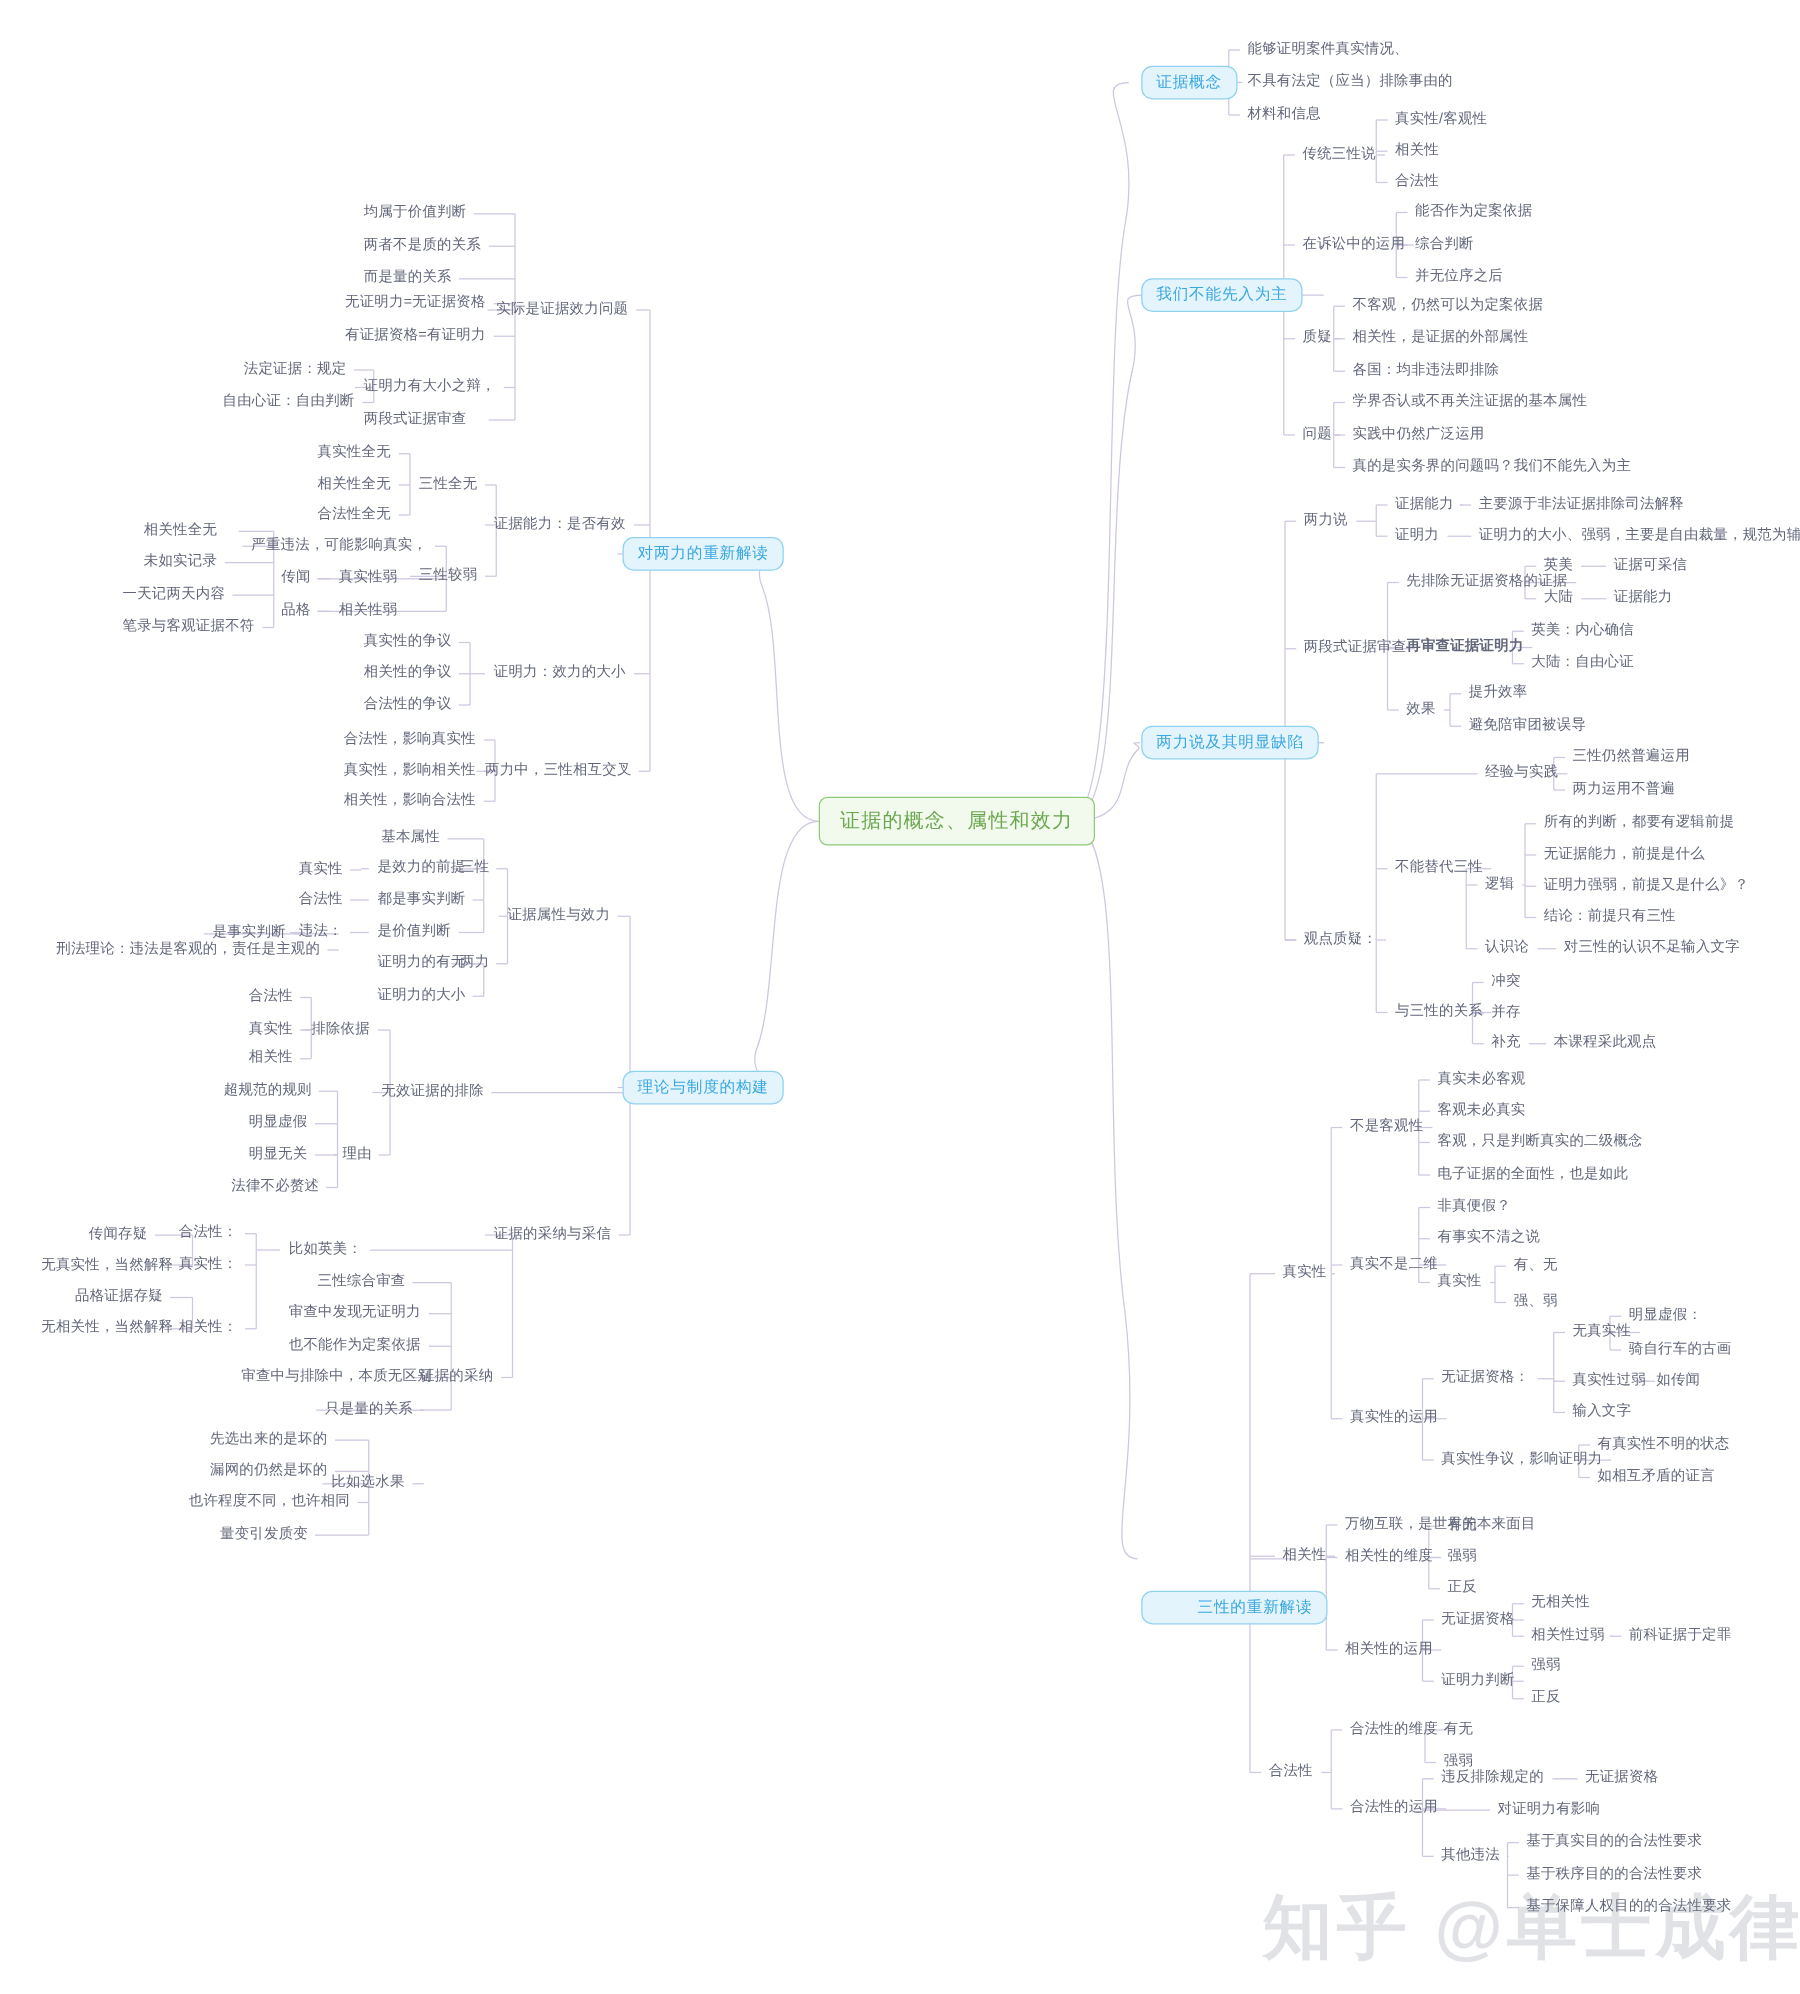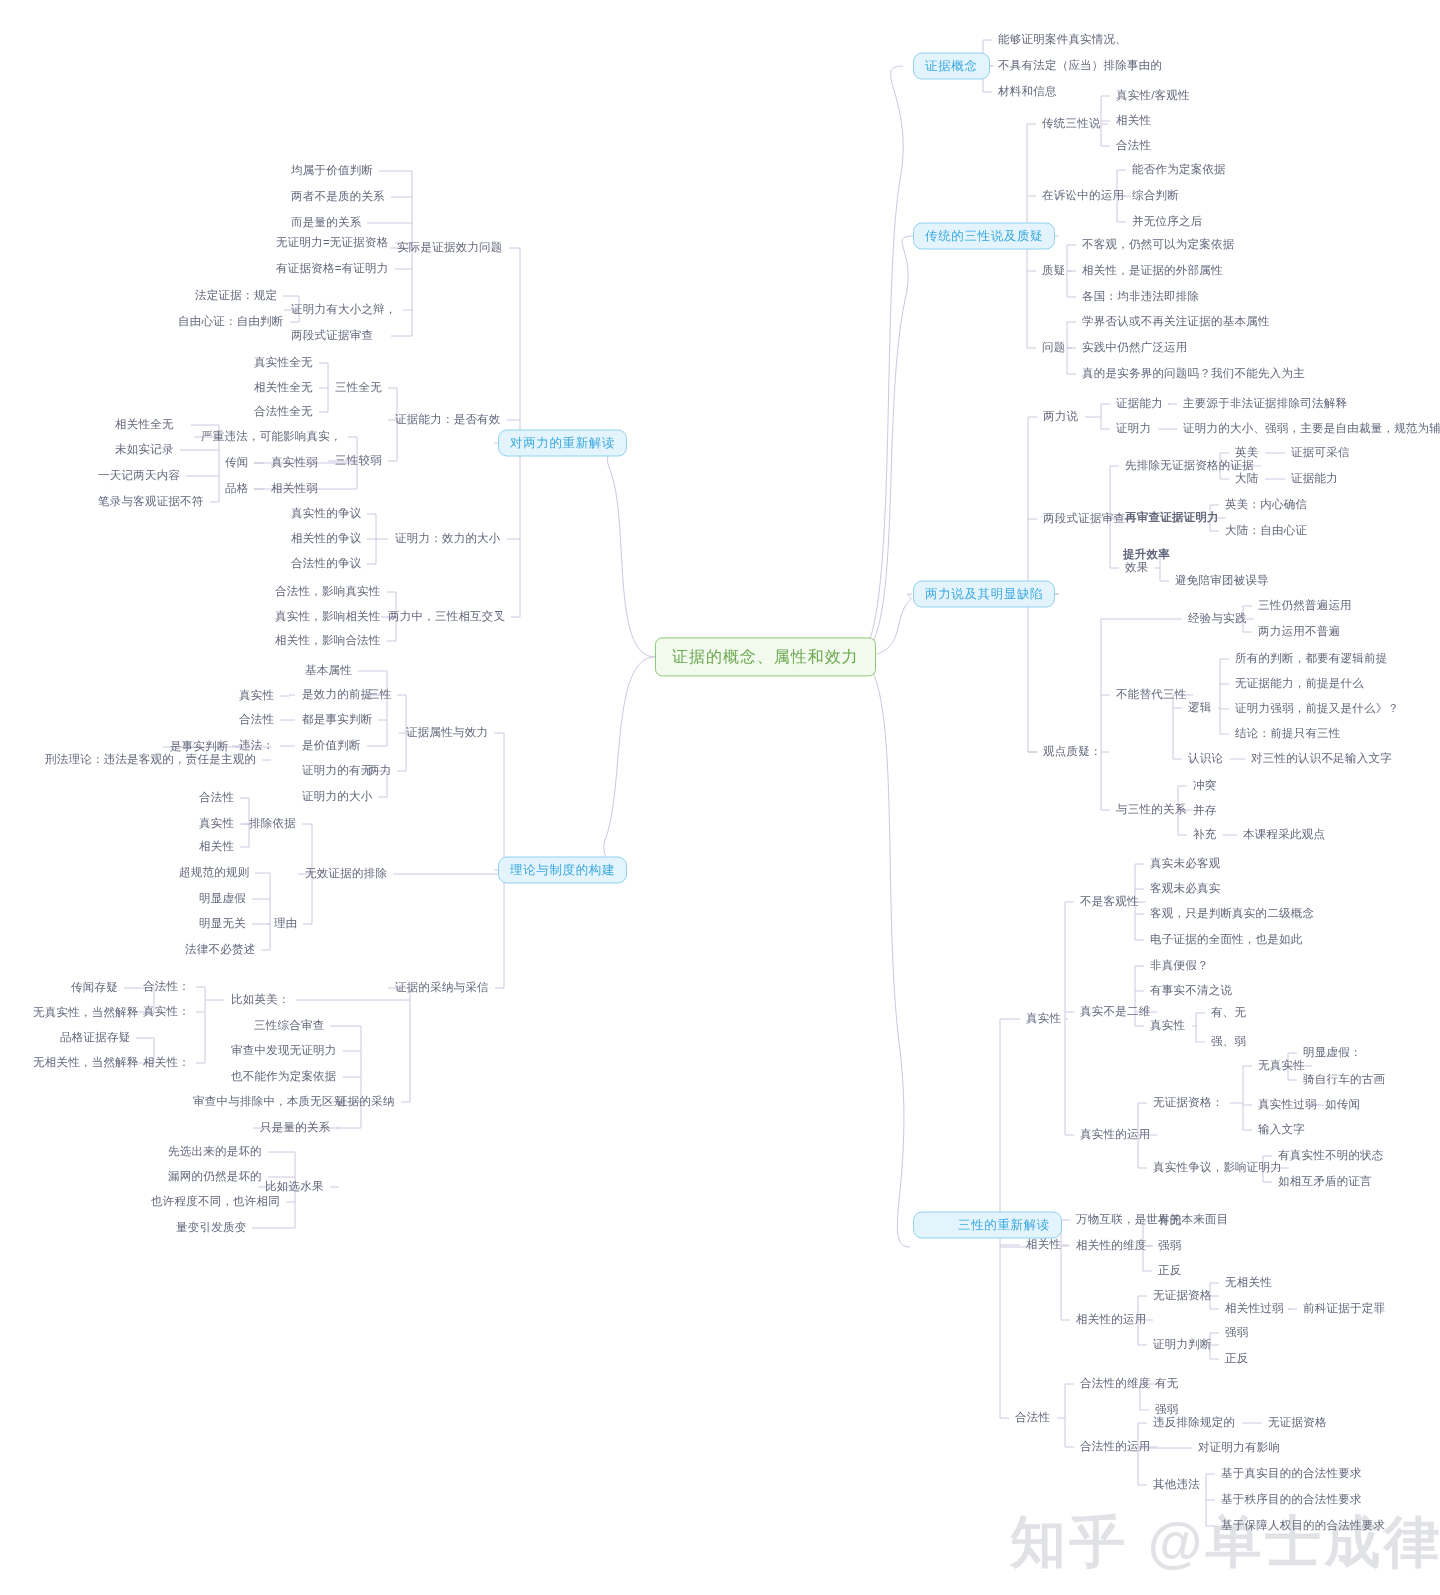--- a/index.html
+++ b/index.html
@@ -385,23 +385,23 @@
       <path d="M295,1152 V1228" fill="none" stroke="#cfc6e0" stroke-width="1"></path>
       <path d="M295,1152 H268" fill="none" stroke="#cfc6e0" stroke-width="1"></path>
       <path d="M295,1177 H268" fill="none" stroke="#cfc6e0" stroke-width="1"></path>
       <path d="M295,1202 H286" fill="none" stroke="#cfc6e0" stroke-width="1"></path>
       <path d="M295,1228 H252" fill="none" stroke="#cfc6e0" stroke-width="1"></path>
     </svg>
 
   <div class="node root" style="left:655px; top:657px;">证据的概念、属性和效力</div>
 
   <div class="node branch" style="left:913px; top:66px;">证据概念</div>
-  <div class="node branch" style="left:913px; top:236px;">传统的三性说及质疑</div>
+  <div class="node branch" style="left:913px; top:236px;">我们不能先入为主</div>
   <div class="node branch" style="left:913px; top:594px;">两力说及其明显缺陷</div>
-  <div class="node branch" style="left:913px; top:1225px;padding-left:44px;">三性的重新解读</div>
+  <div class="node branch" style="left:913px; top:1286px;padding-left:44px;">三性的重新解读</div>
   <div class="node branch" style="left:498px; top:443px;">对两力的重新解读</div>
   <div class="node branch" style="left:498px; top:870px;">理论与制度的构建</div>
 
   <div class="node leaf" style="left:995px; top:40px;">能够证明案件真实情况、</div>
   <div class="node leaf" style="left:995px; top:66px;">不具有法定（应当）排除事由的</div>
   <div class="node leaf" style="left:995px; top:92px;">材料和信息</div>
 
   <div class="node leaf" style="left:1039px; top:124px;">传统三性说</div>
   <div class="node leaf" style="left:1113px; top:96px;">真实性/客观性</div>
   <div class="node leaf" style="left:1113px; top:121px;">相关性</div>
@@ -431,21 +431,21 @@
   <div class="node leaf" style="left:1040px; top:519px;">两段式证据审查</div>
   <div class="node leaf" style="left:1122px; top:466px;">先排除无证据资格的证据</div>
   <div class="node leaf" style="left:1232px; top:453px;">英美</div>
   <div class="node leaf" style="left:1288px; top:453px;">证据可采信</div>
   <div class="node leaf" style="left:1232px; top:479px;">大陆</div>
   <div class="node leaf" style="left:1288px; top:479px;">证据能力</div>
   <div class="node leaf" style="left:1122px; top:518px;font-weight:bold;">再审查证据证明力</div>
   <div class="node leaf" style="left:1222px; top:505px;">英美：内心确信</div>
   <div class="node leaf" style="left:1222px; top:531px;">大陆：自由心证</div>
   <div class="node leaf" style="left:1122px; top:568px;">效果</div>
-  <div class="node leaf" style="left:1120px; top:555px;font-weight:bold;">提升效率</div>
+  <div class="node leaf" style="left:1172px; top:555px;">提升效率</div>
   <div class="node leaf" style="left:1172px; top:581px;">避免陪审团被误导</div>
 
   <div class="node leaf" style="left:1040px; top:752px;">观点质疑：</div>
   <div class="node leaf" style="left:1185px; top:619px;">经验与实践</div>
   <div class="node leaf" style="left:1255px; top:606px;">三性仍然普遍运用</div>
   <div class="node leaf" style="left:1255px; top:632px;">两力运用不普遍</div>
   <div class="node leaf" style="left:1113px; top:695px;">不能替代三性</div>
   <div class="node leaf" style="left:1185px; top:708px;">逻辑</div>
   <div class="node leaf" style="left:1232px; top:659px;">所有的判断，都要有逻辑前提</div>
   <div class="node leaf" style="left:1232px; top:684px;">无证据能力，前提是什么</div>

